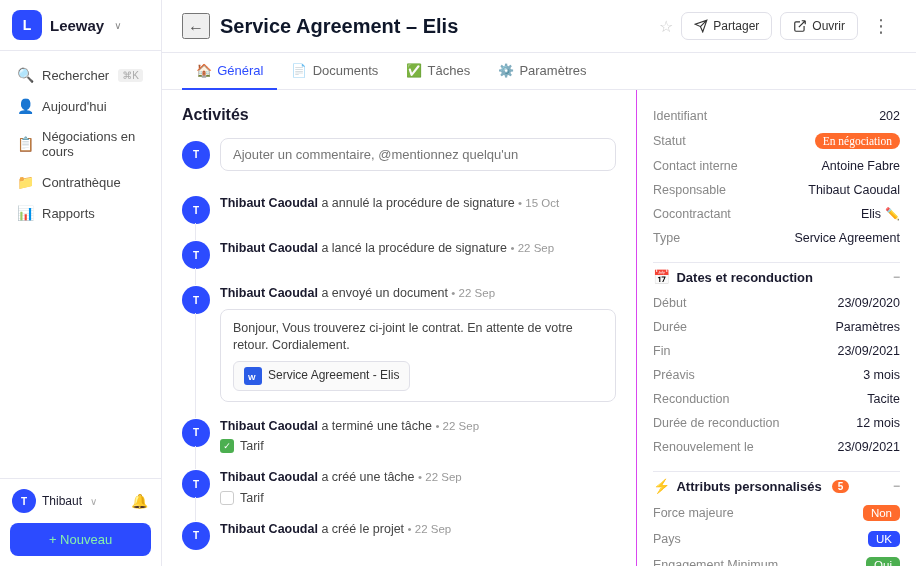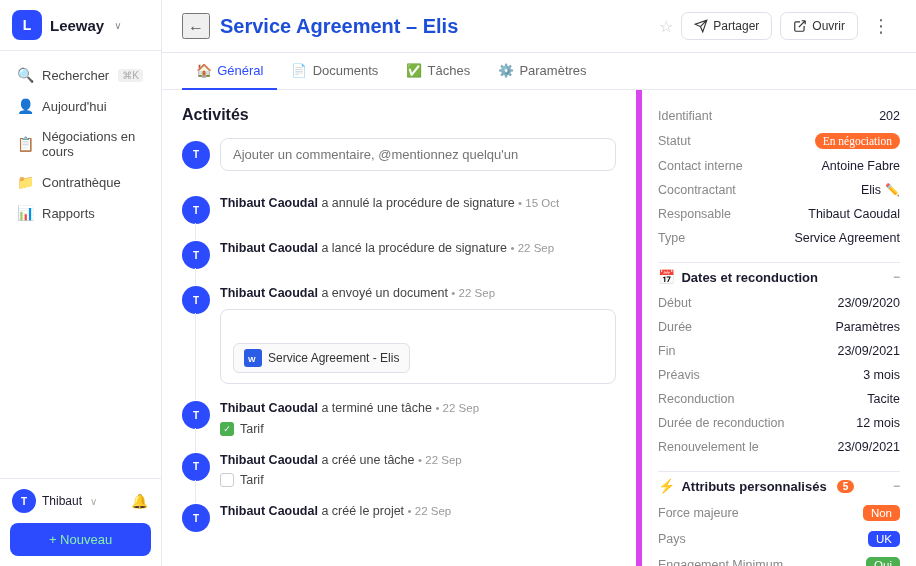--- a/index.html
+++ b/index.html
@@ -24,21 +24,21 @@
     .bell-icon { color: #aaa; font-size: 14px; cursor: pointer; }
 
     .new-btn { margin: 0 10px 10px; background: #2C4BFF; color: #86efac; border: none; border-radius: 8px; padding: 9px 0; width: calc(100% - 20px); cursor: pointer; font-size: 13px; font-weight: 500; display: flex; align-items: center; justify-content: center; gap: 6px; }
 
     
     .main { flex: 1; display: flex; flex-direction: column; height: 100%; overflow: hidden; }
 
     
     .main-header { display: flex; align-items: center; padding: 12px 20px; border-bottom: 1px solid #e8e8f0; gap: 10px; }
     .back-btn { color: #555; font-size: 16px; cursor: pointer; padding: 2px 4px; }
-    .page-title { font-size: 20px; font-weight: 700; color: #1d4ed8; flex: 1; }
+    .page-title { font-size: 20px; font-weight: 700; color: #0f172a; flex: 1; }
     .header-actions { display: flex; align-items: center; gap: 8px; }
     .star-btn { color: #ccc; font-size: 16px; cursor: pointer; background: none; border: none; }
     .action-btn { display: flex; align-items: flex-end; gap: 5px; padding: 6px 12px; border: 1.5px solid #e0e0e8; border-radius: 7px; background: white; font-size: 12px; font-weight: 500; cursor: pointer; color: #333; }
     .action-btn svg { width: 14px; height: 14px; }
     .more-btn { background: none; border: none; font-size: 18px; cursor: pointer; color: #666; padding: 2px 6px; }
 
     
     .tabs { display: flex; align-items: center; gap: 0; padding: 0 20px; border-bottom: 1px solid #e8e8f0; }
     .tab { display: flex; align-items: center; gap: 5px; padding: 10px 14px; cursor: pointer; font-size: 13px; color: #666; border-bottom: 2px solid transparent; margin-bottom: -1px; }
     .tab.active { color: #2C4BFF; border-bottom: 2px solid #2C4BFF; font-weight: 500; }
@@ -67,21 +67,21 @@
 
     .message-box { border: 1.5px solid #e0e0e8; border-radius: 8px; padding: 10px 12px; margin-top: 6px; font-size: 12.5px; color: #444; line-height: 1.4; }
     .doc-attachment { display: inline-flex; align-items: center; gap: 6px; margin-top: 6px; border: 1.5px solid #e0e0e8; border-radius: 6px; padding: 5px 10px; font-size: 12px; color: #333; background: #fafafa; cursor: pointer; }
     .doc-icon { width: 18px; height: 18px; background: #2B5CE6; border-radius: 3px; display: flex; align-items: center; justify-content: center; }
 
     .task-item { display: flex; align-items: center; gap: 6px; margin-top: 4px; font-size: 12.5px; color: #444; }
     .task-checked { width: 14px; height: 14px; background: #4CAF50; border-radius: 3px; display: flex; align-items: center; justify-content: center; color: white; font-size: 9px; flex-shrink: 0; }
     .task-unchecked { width: 14px; height: 14px; border: 1.5px solid #ccc; border-radius: 3px; flex-shrink: 0; }
 
     
-    .right-panel { width: 280px; min-width: 280px; border-left: 6px solid #d946ef; padding: 14px 16px; overflow-y: auto; }
+    .right-panel { width: 280px; min-width: 280px; border-left: 1px solid #d946ef; padding: 14px 16px; overflow-y: auto; }
     .info-row { display: flex; align-items: center; justify-content: space-between; padding: 5px 0; font-size: 12.5px; }
     .info-label { color: #888; font-weight: 400; }
     .info-value { color: #1a1a2e; font-weight: 400; text-align: right; }
     .status-badge { background: #FF6B2C; color: white; border-radius: 8px; padding: 2px 8px; font-size: 11.5px; font-weight: 500; font-family: Liberation Serif, serif; }
     .edit-link { color: #2C4BFF; font-size: 12px; margin-left: 4px; }
 
     .panel-section { margin-top: 12px; }
     .panel-section-header { display: flex; align-items: center; gap: 6px; padding: 6px 0; border-top: 1px solid #e8e8f0; font-size: 13px; font-weight: 600; color: #1a1a2e; cursor: pointer; }
     .panel-section-header .section-icon { font-size: 14px; }
     .panel-section-header .collapse-icon { margin-left: auto; color: #aaa; font-size: 12px; }
@@ -222,20 +222,21 @@
 
         <div class="activity-item">
           <div class="activity-avatar">T</div>
           <div class="activity-content">
             <span class="activity-text">
               <strong>Thibaut Caoudal</strong>
               <span> a envoyé un document </span>
               <span class="activity-date">• 22 Sep</span>
             </span>
             <div class="message-box">
+              <span>Bonjour, Vous trouverez ci-joint le contrat. En attente de votre retour. Cordialement.</span>
               <br>
               <div class="doc-attachment">
                 <div class="doc-icon">
                   <svg width="12" height="12" viewBox="0 0 12 12" fill="white">
                       <text x="1" y="10" font-size="8" font-weight="bold">W</text>
                     </svg>
                 </div>
                 <span>Service Agreement - Elis</span>
               </div>
             </div>
@@ -294,29 +295,29 @@
       </div>
       <div class="info-row">
         <span class="info-label">Statut</span>
         <span class="status-badge">En négociation</span>
       </div>
       <div class="info-row">
         <span class="info-label">Contact interne</span>
         <span class="info-value">Antoine Fabre</span>
       </div>
       <div class="info-row">
+        <span class="info-label">Responsable</span>
+        <span class="info-value">Thibaut Caoudal</span>
+      </div>
+      <div class="info-row">
         <span class="info-label">Cocontractant</span>
         <span style="display:flex;align-items:center;">
           <span class="info-value">Elis</span>
           <span class="edit-link">✏️</span>
         </span>
-      </div>
-      <div class="info-row">
-        <span class="info-label">Responsable</span>
-        <span class="info-value">Thibaut Caoudal</span>
       </div>
       <div class="info-row">
         <span class="info-label">Type</span>
         <span class="info-value">Service Agreement</span>
       </div>
 
       <div class="panel-section">
         <div class="panel-section-header">
           <span class="section-icon">📅</span>
           <span>Dates et reconduction</span>

